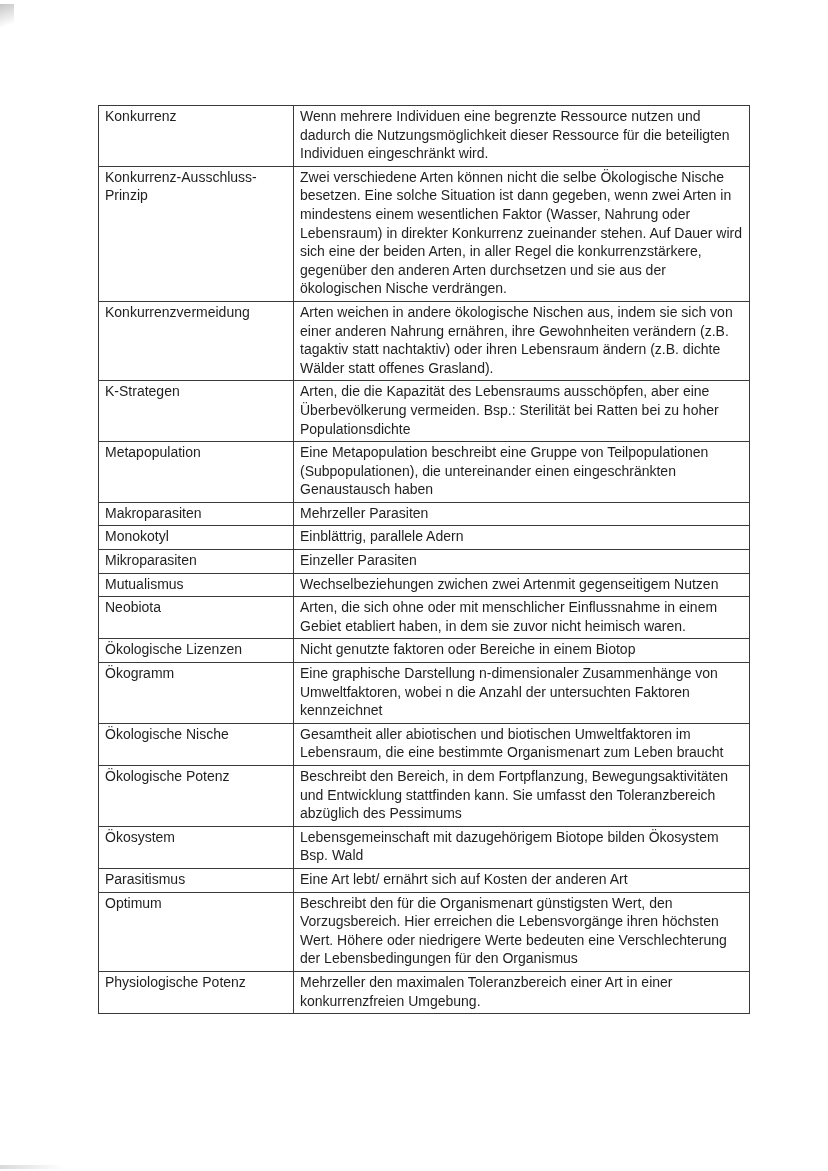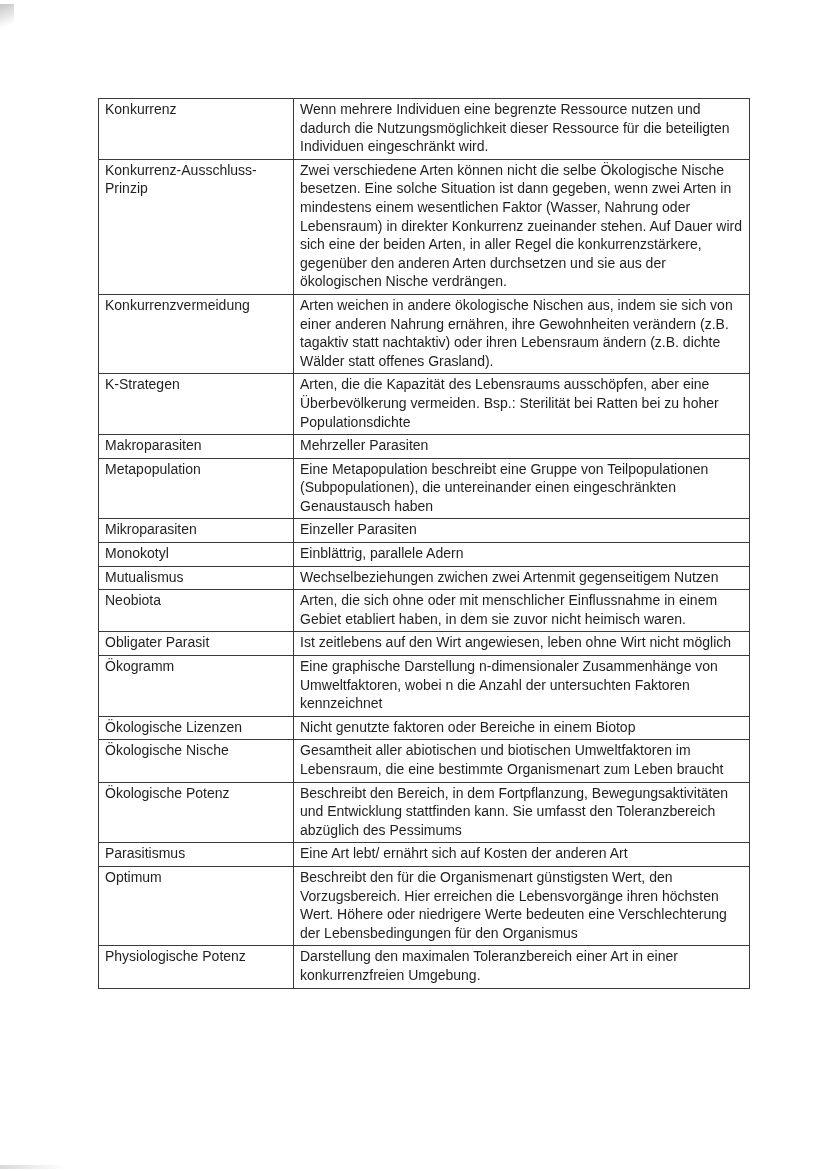--- a/index.html
+++ b/index.html
@@ -32,21 +32,21 @@
   }
   .artifact-bottom-left {
     position: absolute;
     left: 0; bottom: 2px;
     width: 64px; height: 4px;
     background: linear-gradient(90deg, rgba(160,160,160,.4), rgba(200,200,200,0));
   }
   table.glossary {
     position: absolute;
     left: 98px;
-    top: 98px;
+    top: 105px;
     width: 652px;
     border-collapse: collapse;
     table-layout: fixed;
     font-size: 14px;
     line-height: 18.6px;
     color: var(--text);
   }
   table.glossary td {
     border: 1px solid var(--border);
     vertical-align: top;
@@ -80,70 +80,70 @@
         </tr>
         <tr>
           <td class="term">Konkurrenzvermeidung</td>
           <td class="def">Arten weichen in andere ökologische Nischen aus, indem sie sich von einer anderen Nahrung ernähren, ihre Gewohnheiten verändern (z.B. tagaktiv statt nachtaktiv) oder ihren Lebensraum ändern (z.B. dichte Wälder statt offenes Grasland).</td>
         </tr>
         <tr>
           <td class="term">K-Strategen</td>
           <td class="def">Arten, die die Kapazität des Lebensraums ausschöpfen, aber eine Überbevölkerung vermeiden. Bsp.: Sterilität bei Ratten bei zu hoher Populationsdichte</td>
         </tr>
         <tr>
+          <td class="term">Metapopulation</td>
+          <td class="def">Eine Metapopulation beschreibt eine Gruppe von Teilpopulationen (Subpopulationen), die untereinander einen eingeschränkten Genaustausch haben</td>
+        </tr>
+        <tr>
           <td class="term">Makroparasiten</td>
           <td class="def">Mehrzeller Parasiten</td>
         </tr>
         <tr>
-          <td class="term">Metapopulation</td>
-          <td class="def">Eine Metapopulation beschreibt eine Gruppe von Teilpopulationen (Subpopulationen), die untereinander einen eingeschränkten Genaustausch haben</td>
+          <td class="term">Monokotyl</td>
+          <td class="def">Einblättrig, parallele Adern</td>
         </tr>
         <tr>
           <td class="term">Mikroparasiten</td>
           <td class="def">Einzeller Parasiten</td>
-        </tr>
-        <tr>
-          <td class="term">Monokotyl</td>
-          <td class="def">Einblättrig, parallele Adern</td>
         </tr>
         <tr>
           <td class="term">Mutualismus</td>
           <td class="def">Wechselbeziehungen zwichen zwei Artenmit gegenseitigem Nutzen</td>
         </tr>
         <tr>
           <td class="term">Neobiota</td>
           <td class="def">Arten, die sich ohne oder mit menschlicher Einflussnahme in einem Gebiet etabliert haben, in dem sie zuvor nicht heimisch waren.</td>
         </tr>
         <tr>
-          <td class="term">Obligater Parasit</td>
-          <td class="def">Ist zeitlebens auf den Wirt angewiesen, leben ohne Wirt nicht möglich</td>
+          <td class="term">Ökologische Lizenzen</td>
+          <td class="def">Nicht genutzte faktoren oder Bereiche in einem Biotop</td>
         </tr>
         <tr>
           <td class="term">Ökogramm</td>
           <td class="def">Eine graphische Darstellung n-dimensionaler Zusammenhänge von Umweltfaktoren, wobei n die Anzahl der untersuchten Faktoren kennzeichnet</td>
-        </tr>
-        <tr>
-          <td class="term">Ökologische Lizenzen</td>
-          <td class="def">Nicht genutzte faktoren oder Bereiche in einem Biotop</td>
         </tr>
         <tr>
           <td class="term">Ökologische Nische</td>
           <td class="def">Gesamtheit aller abiotischen und biotischen Umweltfaktoren im Lebensraum, die eine bestimmte Organismenart zum Leben braucht</td>
         </tr>
         <tr>
           <td class="term">Ökologische Potenz</td>
           <td class="def">Beschreibt den Bereich, in dem Fortpflanzung, Bewegungsaktivitäten und Entwicklung stattfinden kann. Sie umfasst den Toleranzbereich abzüglich des Pessimums</td>
+        </tr>
+        <tr>
+          <td class="term">Ökosystem</td>
+          <td class="def">Lebensgemeinschaft mit dazugehörigem Biotope bilden Ökosystem Bsp. Wald</td>
         </tr>
         <tr>
           <td class="term">Parasitismus</td>
           <td class="def">Eine Art lebt/ ernährt sich auf Kosten der anderen Art</td>
         </tr>
         <tr>
           <td class="term">Optimum</td>
           <td class="def">Beschreibt den für die Organismenart günstigsten Wert, den Vorzugsbereich. Hier erreichen die Lebensvorgänge ihren höchsten Wert. Höhere oder niedrigere Werte bedeuten eine Verschlechterung der Lebensbedingungen für den Organismus</td>
         </tr>
         <tr>
           <td class="term">Physiologische Potenz</td>
-          <td class="def">Darstellung den maximalen Toleranzbereich einer Art in einer konkurrenzfreien Umgebung.</td>
+          <td class="def">Mehrzeller den maximalen Toleranzbereich einer Art in einer konkurrenzfreien Umgebung.</td>
         </tr>
       </tbody>
   </table>
 </div>
 
 </body></html>

